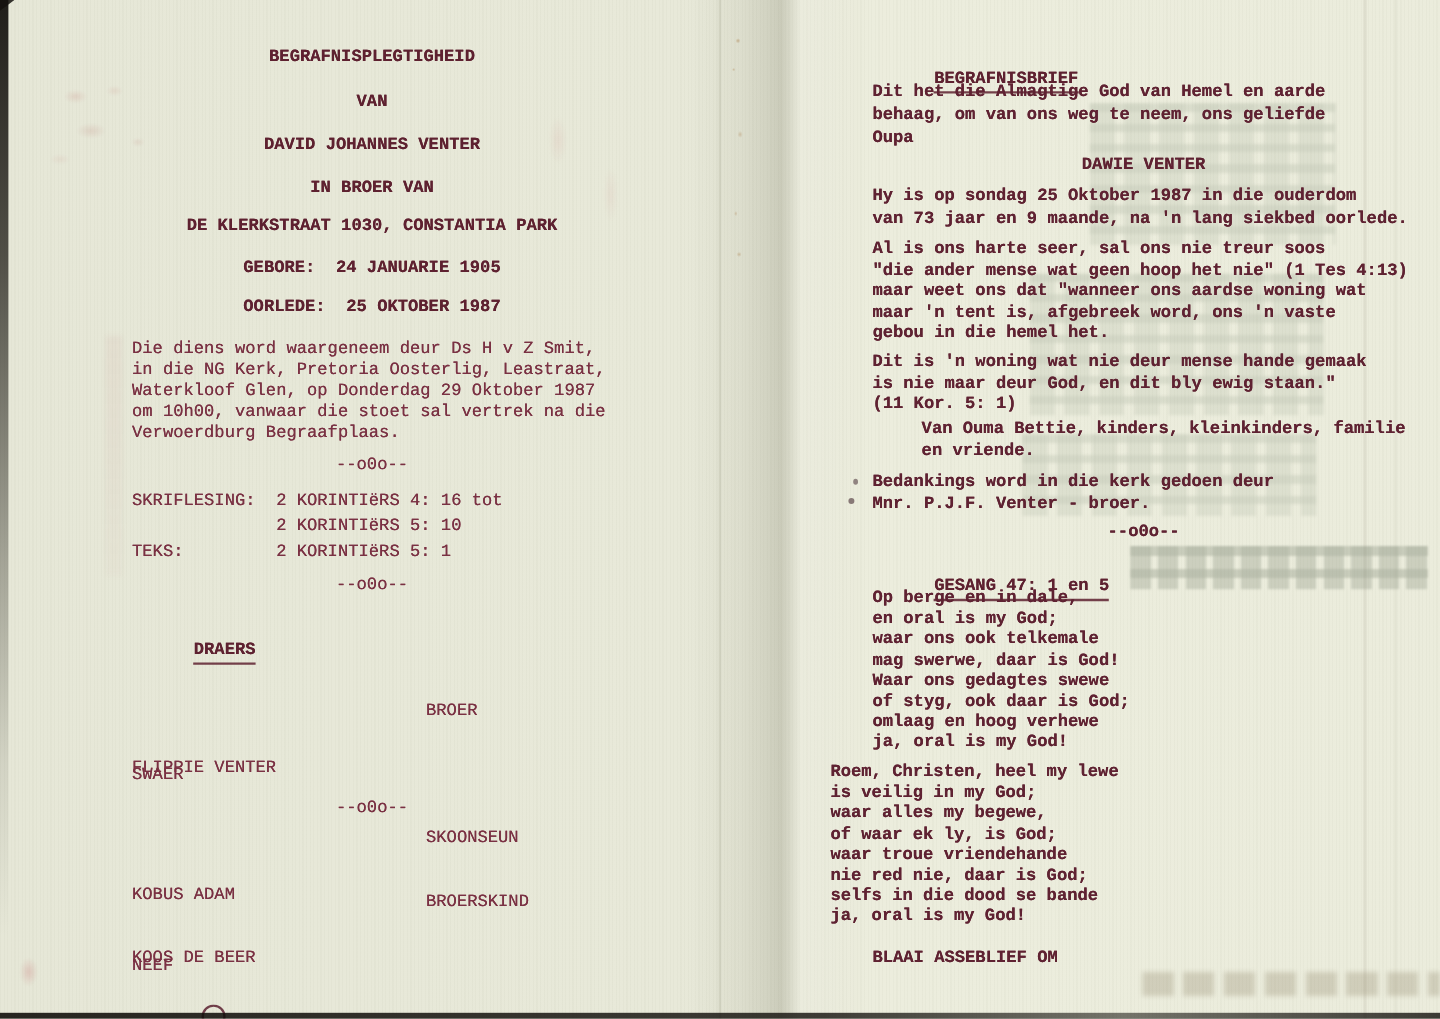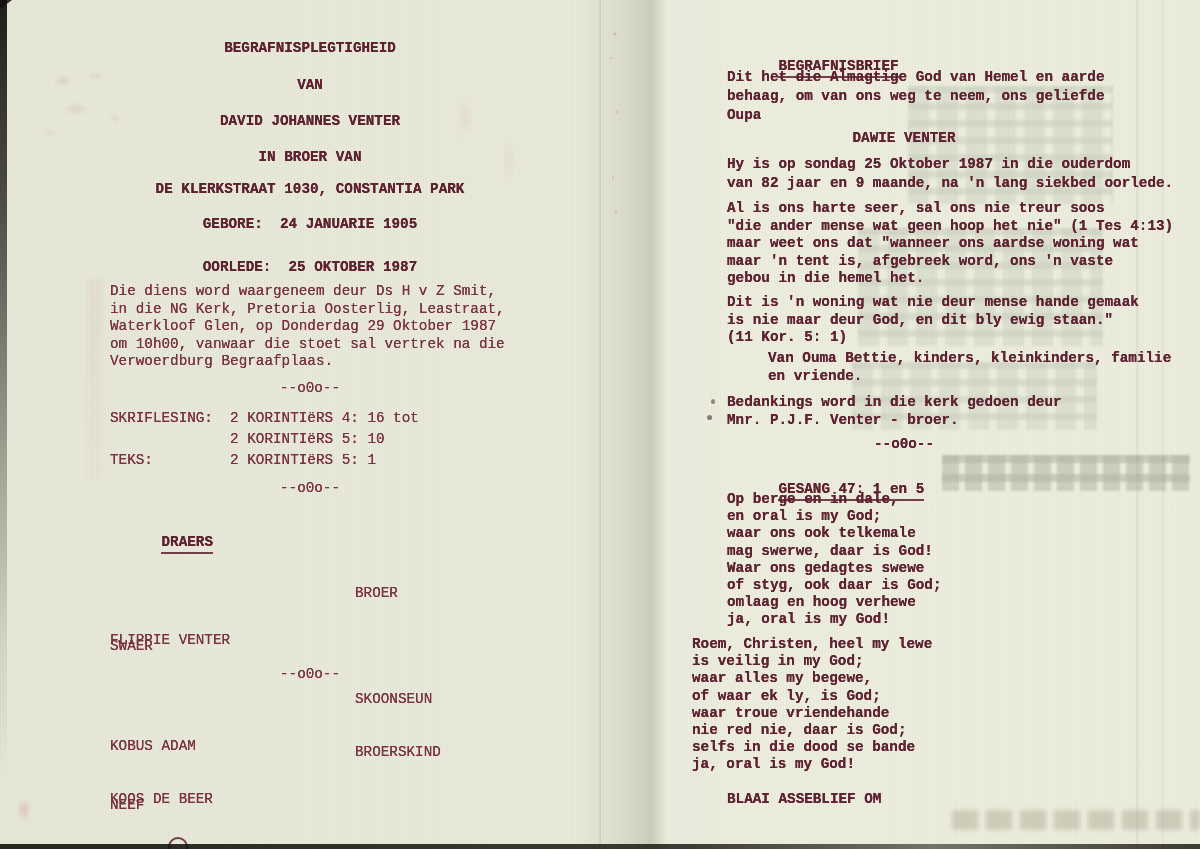--- a/index.html
+++ b/index.html
@@ -8,21 +8,21 @@
     background:
       repeating-linear-gradient(90deg, rgba(110,115,85,.035) 0 1px, rgba(255,255,255,0) 1px 3px),
       linear-gradient(90deg,#e6e7d7 0%,#e8e9d9 45%,#e3e4d4 53%,#eceddd 58%,#ebecdc 100%);
     font-family:Liberation Mono, monospace;
     color:#6d2838;
     padding-left:48px;
   }
   .t{position:absolute;white-space:pre;font-size:14.3px;line-height:17.6px;
      text-shadow:0 0 .55px currentColor;}
   .ctr-l{left:110px;width:400px;text-align:center;}
-  .ctr-r{left:704px;width:400px;text-align:center;}
+  .ctr-r{left:753px;width:400px;text-align:center;}
   .bold{font-weight:bold;color:#5e2130;}
   .body-l{color:#7a3143;}
   .body-r{font-weight:bold;color:#5f2232;}
   .ul{display:inline-block;border-bottom:2px solid rgba(94,33,48,.85);padding-bottom:1px;}
   .bearers{position:absolute;left:110px;top:550px;}
   .b-row{display:flex;height:17.8px;}
   .b-name{width:245px;margin-top:47px;}
   
   .edge-left{position:absolute;left:0;top:0;width:7px;height:100%;
     background:linear-gradient(180deg,rgba(22,20,16,.95) 0%,rgba(30,28,22,.75) 25%,rgba(40,38,30,.35) 55%,rgba(40,38,30,.10) 75%,rgba(40,38,30,0) 92%);}
@@ -97,21 +97,21 @@
   <div class="bleed bleed-note"></div>
   <div class="bleed-bottom"></div>
 
   <section>
     <div class="t ctr-l bold" style="top:40px">BEGRAFNISPLEGTIGHEID</div>
     <div class="t ctr-l bold" style="top:77px">VAN</div>
     <div class="t ctr-l bold" style="top:113px">DAVID JOHANNES VENTER</div>
     <div class="t ctr-l bold" style="top:149px">IN BROER VAN</div>
     <div class="t ctr-l bold" style="top:181px">DE KLERKSTRAAT 1030, CONSTANTIA PARK</div>
     <div class="t ctr-l bold" style="top:216px">GEBORE:  24 JANUARIE 1905</div>
-    <div class="t ctr-l bold" style="top:259px">OORLEDE:  25 OKTOBER 1987</div>
+    <div class="t ctr-l bold" style="top:248px">OORLEDE:  25 OKTOBER 1987</div>
 
     <div class="t body-l" style="left:110px;top:283px">Die diens word waargeneem deur Ds H v Z Smit,
 in die NG Kerk, Pretoria Oosterlig, Leastraat,
 Waterkloof Glen, op Donderdag 29 Oktober 1987
 om 10h00, vanwaar die stoet sal vertrek na die
 Verwoerdburg Begraafplaas.</div>
 
     <div class="t ctr-l body-l" style="top:380px">--o0o--</div>
 
     <div class="t body-l" style="left:110px;top:408px;line-height:21px">SKRIFLESING:  2 KORINTIëRS 4: 16 tot
@@ -154,21 +154,21 @@
       <span class="ul">BEGRAFNISBRIEF</span>
     </div>
 
     <div class="t body-r" style="left:727px;top:68px;line-height:19px">Dit het die Almagtige God van Hemel en aarde
 behaag, om van ons weg te neem, ons geliefde
 Oupa</div>
 
     <div class="t ctr-r body-r" style="top:130px">DAWIE VENTER</div>
 
     <div class="t body-r" style="left:727px;top:155px;line-height:19px">Hy is op sondag 25 Oktober 1987 in die ouderdom
-van 82 jaar en 9 maande, na 'n lang siekbed oorlede.</div>
+van 73 jaar en 9 maande, na 'n lang siekbed oorlede.</div>
 
     <div class="t body-r" style="left:727px;top:200px">Al is ons harte seer, sal ons nie treur soos
 "die ander mense wat geen hoop het nie" (1 Tes 4:13)
 maar weet ons dat "wanneer ons aardse woning wat
 maar 'n tent is, afgebreek word, ons 'n vaste
 gebou in die hemel het.</div>
 
     <div class="t body-r" style="left:727px;top:294px">Dit is 'n woning wat nie deur mense hande gemaak
 is nie maar deur God, en dit bly ewig staan."
 (11 Kor. 5: 1)</div>

